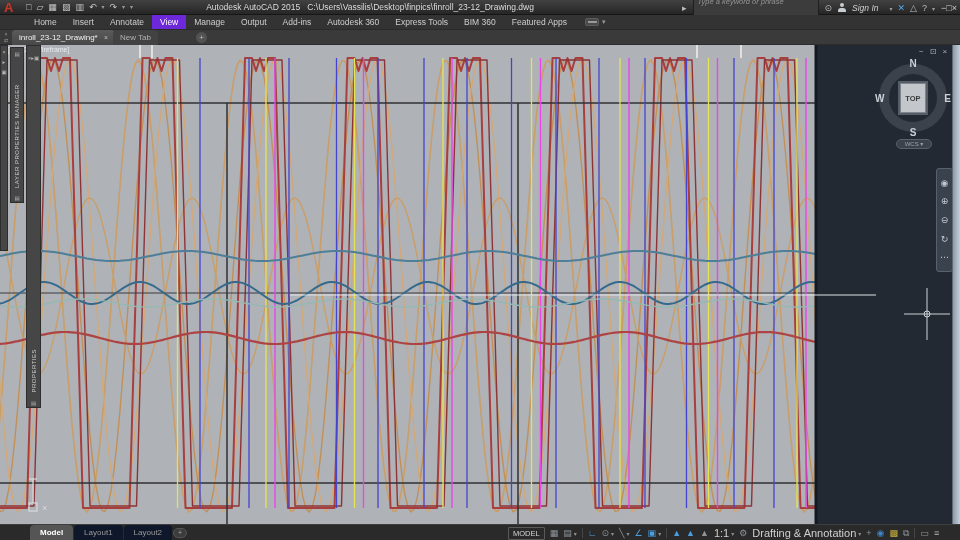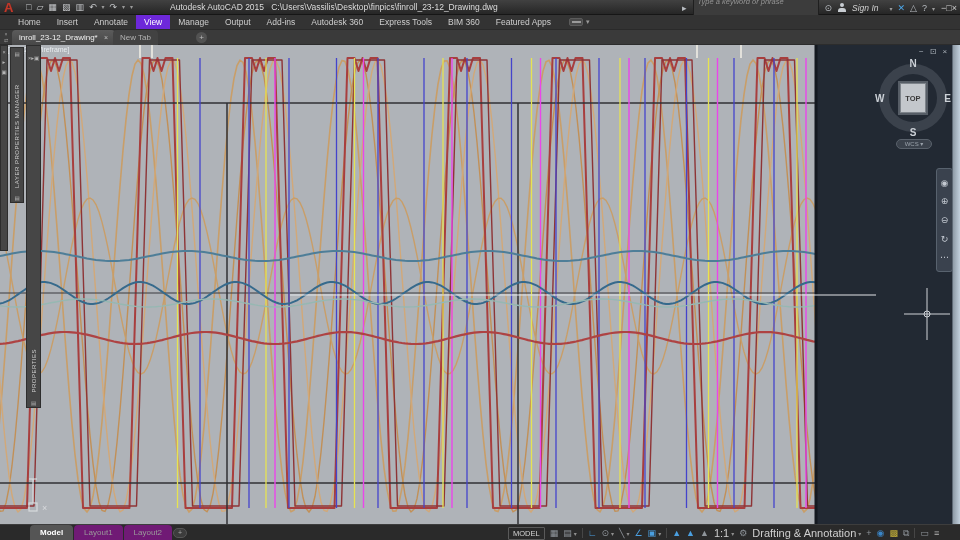--- a/index.html
+++ b/index.html
@@ -8,38 +8,38 @@
 
   
   #titlebar { position:absolute; left:0; top:0; width:960px; height:15px;
     background:linear-gradient(#414141,#262626); border-bottom:1px solid #161616;
     color:#c9c9c9; font-size:9px; }
   #acad-logo { position:absolute; left:4px; top:0px; color:#c0392b; font-weight:bold;
     font-size:13px; line-height:15px; text-shadow:0 0 1px #7a1f16; }
   #qat { position:absolute; left:26px; top:0; height:15px; display:flex; align-items:center; gap:5px; }
   #qat span { font-size:9px; color:#c4c6c9; line-height:15px; }
   #title-center { position:absolute; left:170px; top:0; width:400px; height:15px;
-    line-height:15px; color:#dcdcdc; font-size:8.5px; white-space:nowrap; }
+    text-align:center; line-height:15px; color:#dcdcdc; font-size:8.5px; white-space:nowrap; }
   #title-right { position:absolute; right:0; top:0; height:15px; display:flex; align-items:center; gap:6px; padding-right:3px; }
   #search-box { width:126px; height:24px; background:#3c3c3c; border:1px solid #1f1f1f;
     border-bottom-color:#555; color:#969696; font-style:italic; font-size:7.5px;
     line-height:10px; padding-left:4px; overflow:hidden; white-space:nowrap; }
   .tb-ico { font-size:9px; color:#b9bdc2; }
   #signin-label { font-size:8.5px; color:#d0d0d0;font-style:italic; }
   .person { position:relative; width:8px; height:9px; display:inline-block; }
   .person::before { content:""; position:absolute; left:2px; top:0; width:4px; height:4px;
     border-radius:50%; background:#c8cdd2; }
   .person::after { content:""; position:absolute; left:0; top:5px; width:8px; height:4px;
     border-radius:3px 3px 0 0; background:#c8cdd2; }
   .winbtn { width:19px; text-align:center; color:#cfcfcf; font-size:9px; }
 
   
   #menubar { position:absolute; left:0; top:15px; width:960px; height:15px;
     background:#333333; border-bottom:1px solid #2a2a2a; display:flex; align-items:stretch; }
-  #ribbon-tabs { display:flex; margin-left:10px; }
+  #ribbon-tabs { display:flex; margin-left:26px; }
   .rtab { color:#cfcfcf; font-size:8.5px; line-height:15px; padding:0 8px; white-space:nowrap; }
   .rtab.active { background:#6d28d9; color:#ffffff; }
   #ribbon-toggle { display:flex; align-items:center; gap:3px; margin-left:10px; }
   #ribbon-toggle .bar { width:14px; height:8px; background:#4a4a4a; border:1px solid #5c5c5c;
     border-radius:2px; position:relative; }
   #ribbon-toggle .bar::after { content:""; position:absolute; left:2px; top:2px; width:9px; height:2px; background:#9a9a9a; }
   #ribbon-toggle .caret { color:#999; font-size:7px; }
 
   
   #filetabs { position:absolute; left:0; top:30px; width:960px; height:15px;
@@ -101,21 +101,21 @@
   
   #v-scrollbar { position:absolute; left:952px; top:0px; width:8px; height:479px; z-index:2;
     background:linear-gradient(90deg,#8e9aa6,#c2d0dd); border-left:1px solid #5d6874; }
 
   
   #bottombar { position:absolute; left:0; top:524px; width:960px; height:16px;
     background:#2a2a2a; border-top:1px solid #3d3d3d; }
   #layout-tabs { position:absolute; left:0; top:0; height:16px; display:flex; align-items:stretch; gap:1px; padding-left:30px; }
   .ltab { font-size:8px; line-height:16px; padding:0 10px; border-radius:4px 4px 0 0; }
   .ltab.active { background:#555555; color:#ffffff; font-weight:bold; }
-  .ltab.inactive { background:#701a75; color:#9a9a9a; }
+  .ltab.inactive { background:#0f172a; color:#9a9a9a; }
   #ltab-add { width:14px; height:10px; margin-top:3px; border-radius:5px; background:#3c3c3c;
     border:1px solid #555; color:#aaa; font-size:7px; line-height:8px; text-align:center; }
   #status-items { position:absolute; left:508px; top:0; right:2px; height:16px;
     display:flex; align-items:center; gap:5px; }
   #status-items .sb-glyph { font-size:9px; line-height:16px; }
   #status-items .sb-text { font-size:11px; color:#cfcfcf; white-space:nowrap; }
   #sb-model { border:1px solid #5a5a5a; padding:0 4px; font-size:7.5px; color:#d5d5d5;
     line-height:11px; border-radius:1px; }
   .sb-caret { color:#8f8f8f; font-size:6px; margin-left:-3px; }
   .sb-sep { width:1px; height:10px; background:#464646; }

